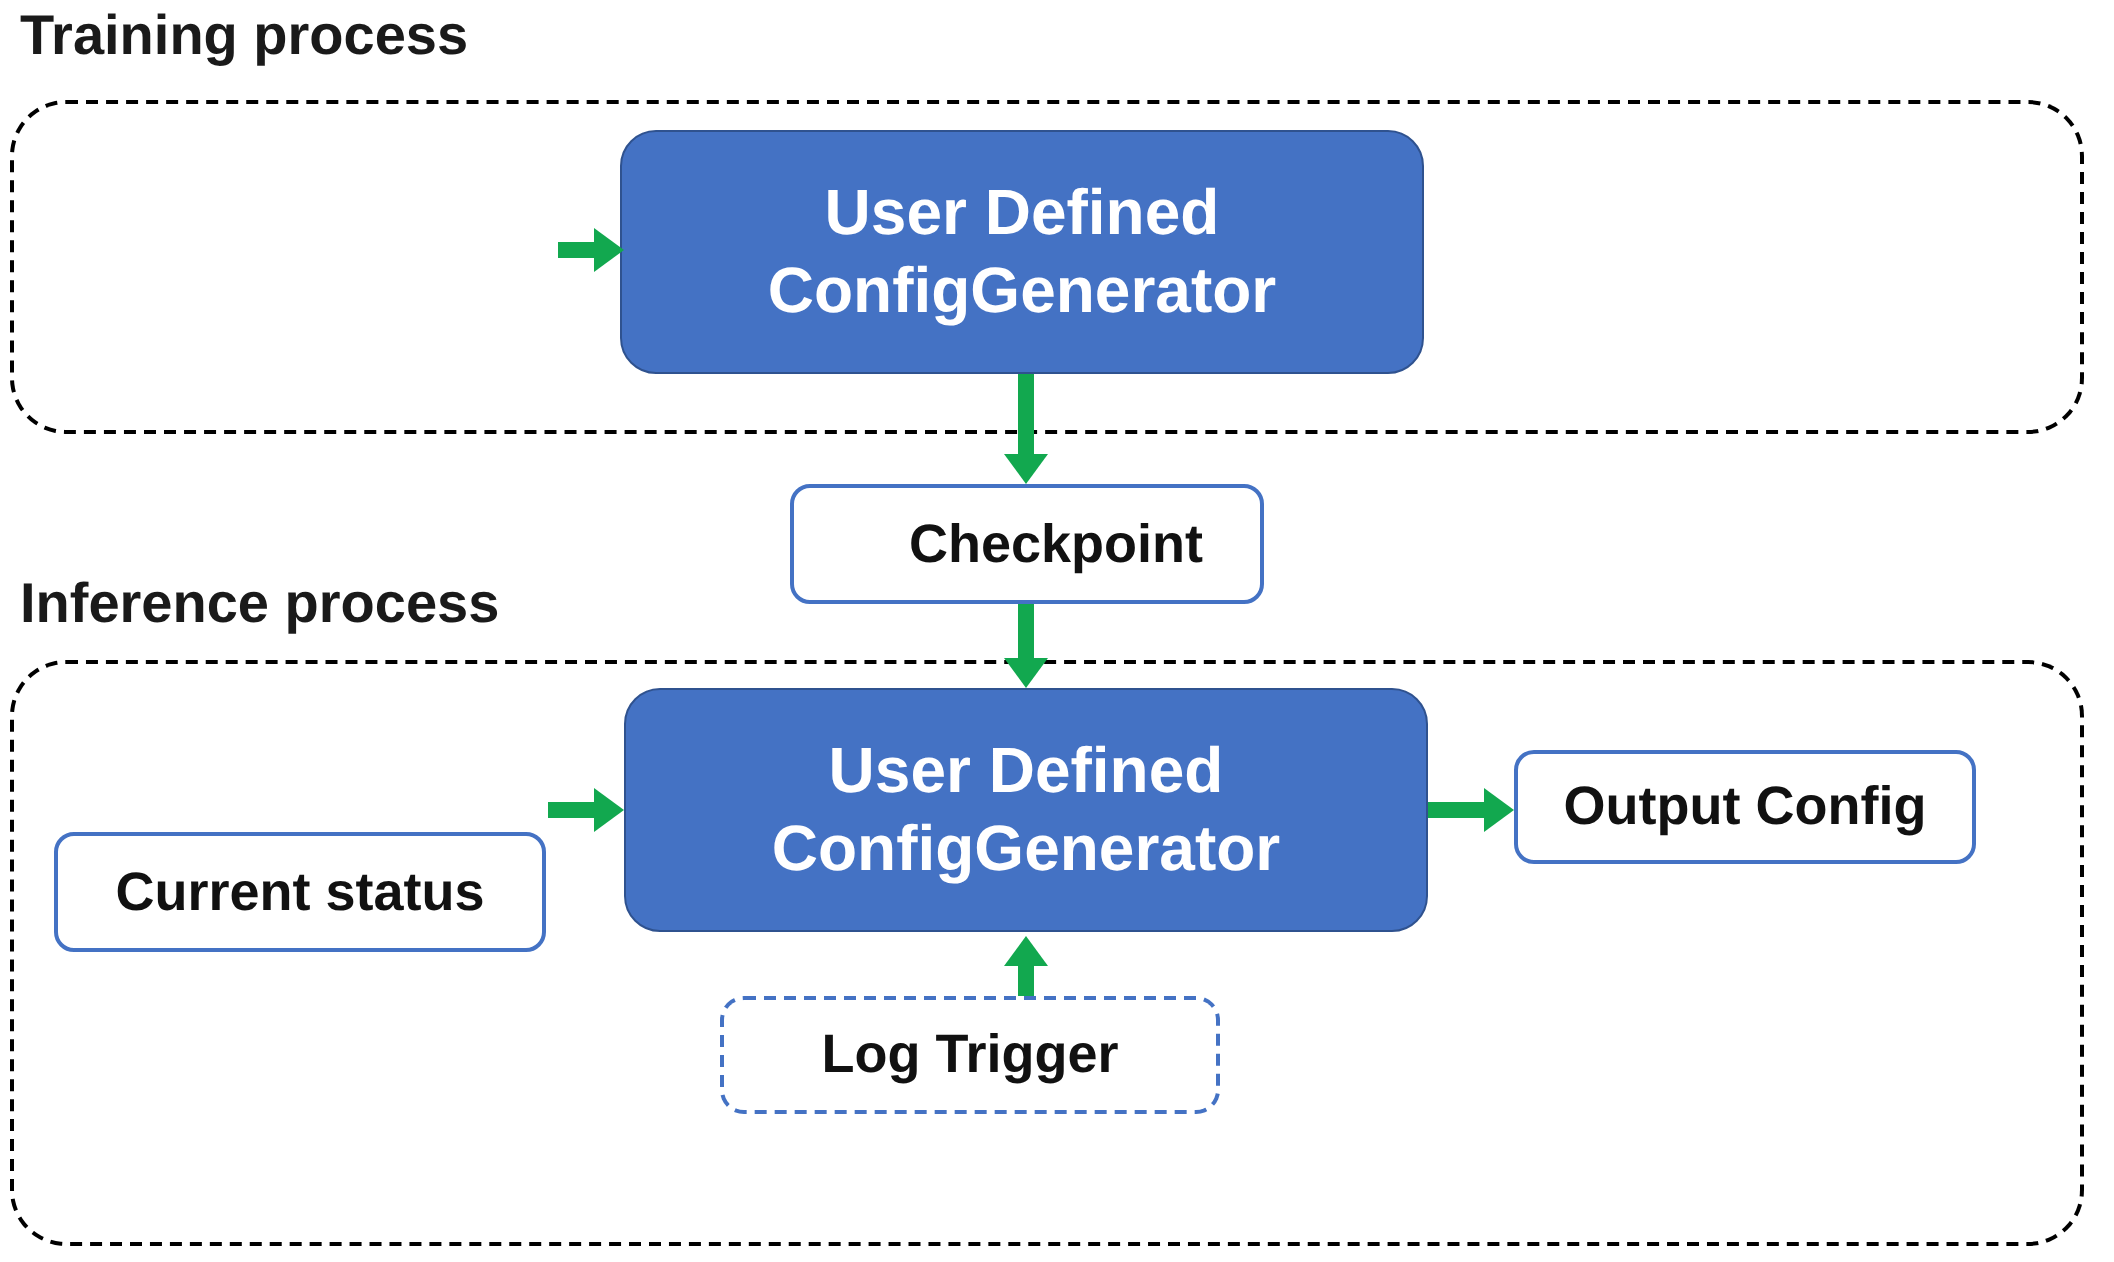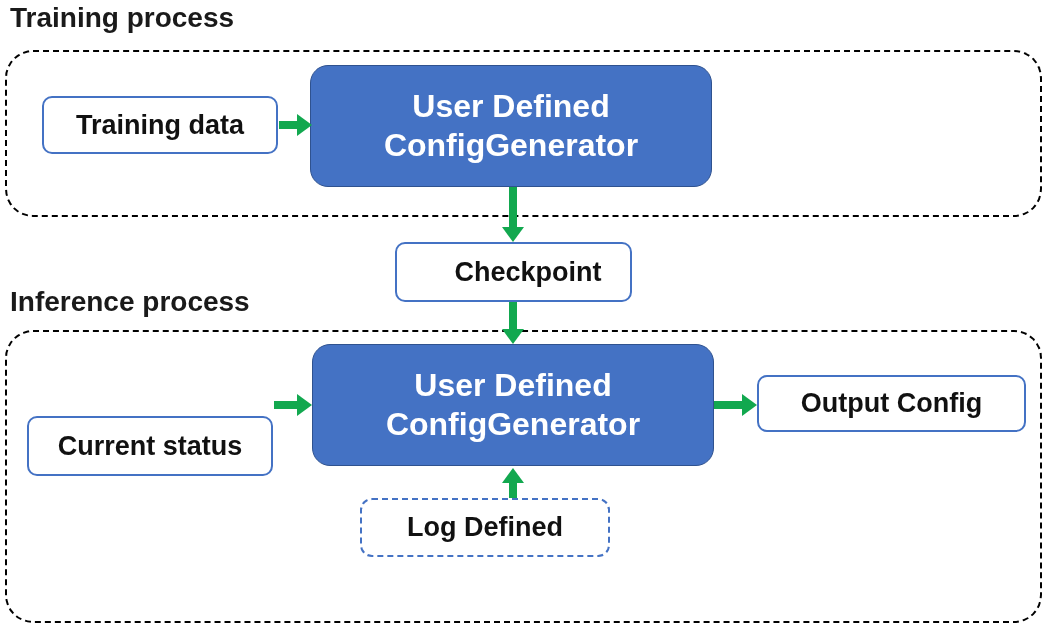--- a/index.html
+++ b/index.html
@@ -118,21 +118,20 @@
 </style>
 </head>
 <body>
 
 <div class="canvas">
 
   <div class="proc-label" style="left:10px; top:2px;">Training process</div>
 
   <div class="dashed-container" style="left:5px; top:50px; width:1033px; height:163px;"></div>
 
-  <div class="white-box" style="left:42px; top:96px; width:236px; height:58px;">Training data</div>
 
   <div class="arrow-right" style="left:279px; top:114px; width:33px; height:22px;">
     <div class="shaft"></div>
     <div class="head"></div>
   </div>
 
   <div class="blue-box" style="left:310px; top:65px; width:402px; height:122px;">
     <span>User Defined</span>
     <span>ConfigGenerator</span>
   </div>
@@ -163,23 +162,23 @@
   <div class="blue-box" style="left:312px; top:344px; width:402px; height:122px;">
     <span>User Defined</span>
     <span>ConfigGenerator</span>
   </div>
 
   <div class="arrow-right" style="left:714px; top:394px; width:43px; height:22px;">
     <div class="shaft"></div>
     <div class="head"></div>
   </div>
 
-  <div class="white-box" style="left:757px; top:375px; width:269px; height:57px;">Output Config</div>
+  <div class="white-box" style="left:757px; top:375px; width:231px; height:57px;">Output Config</div>
 
   <div class="arrow-up" style="left:502px; top:468px; width:22px; height:30px;">
     <div class="head"></div>
     <div class="shaft"></div>
   </div>
 
-  <div class="trigger-box" style="left:360px; top:498px; width:250px; height:59px; z-index:4;">Log Defined</div>
+  <div class="trigger-box" style="left:360px; top:498px; width:250px; height:59px; z-index:4;">Log Trigger</div>
 
 
 </div>
 
 </body></html>

